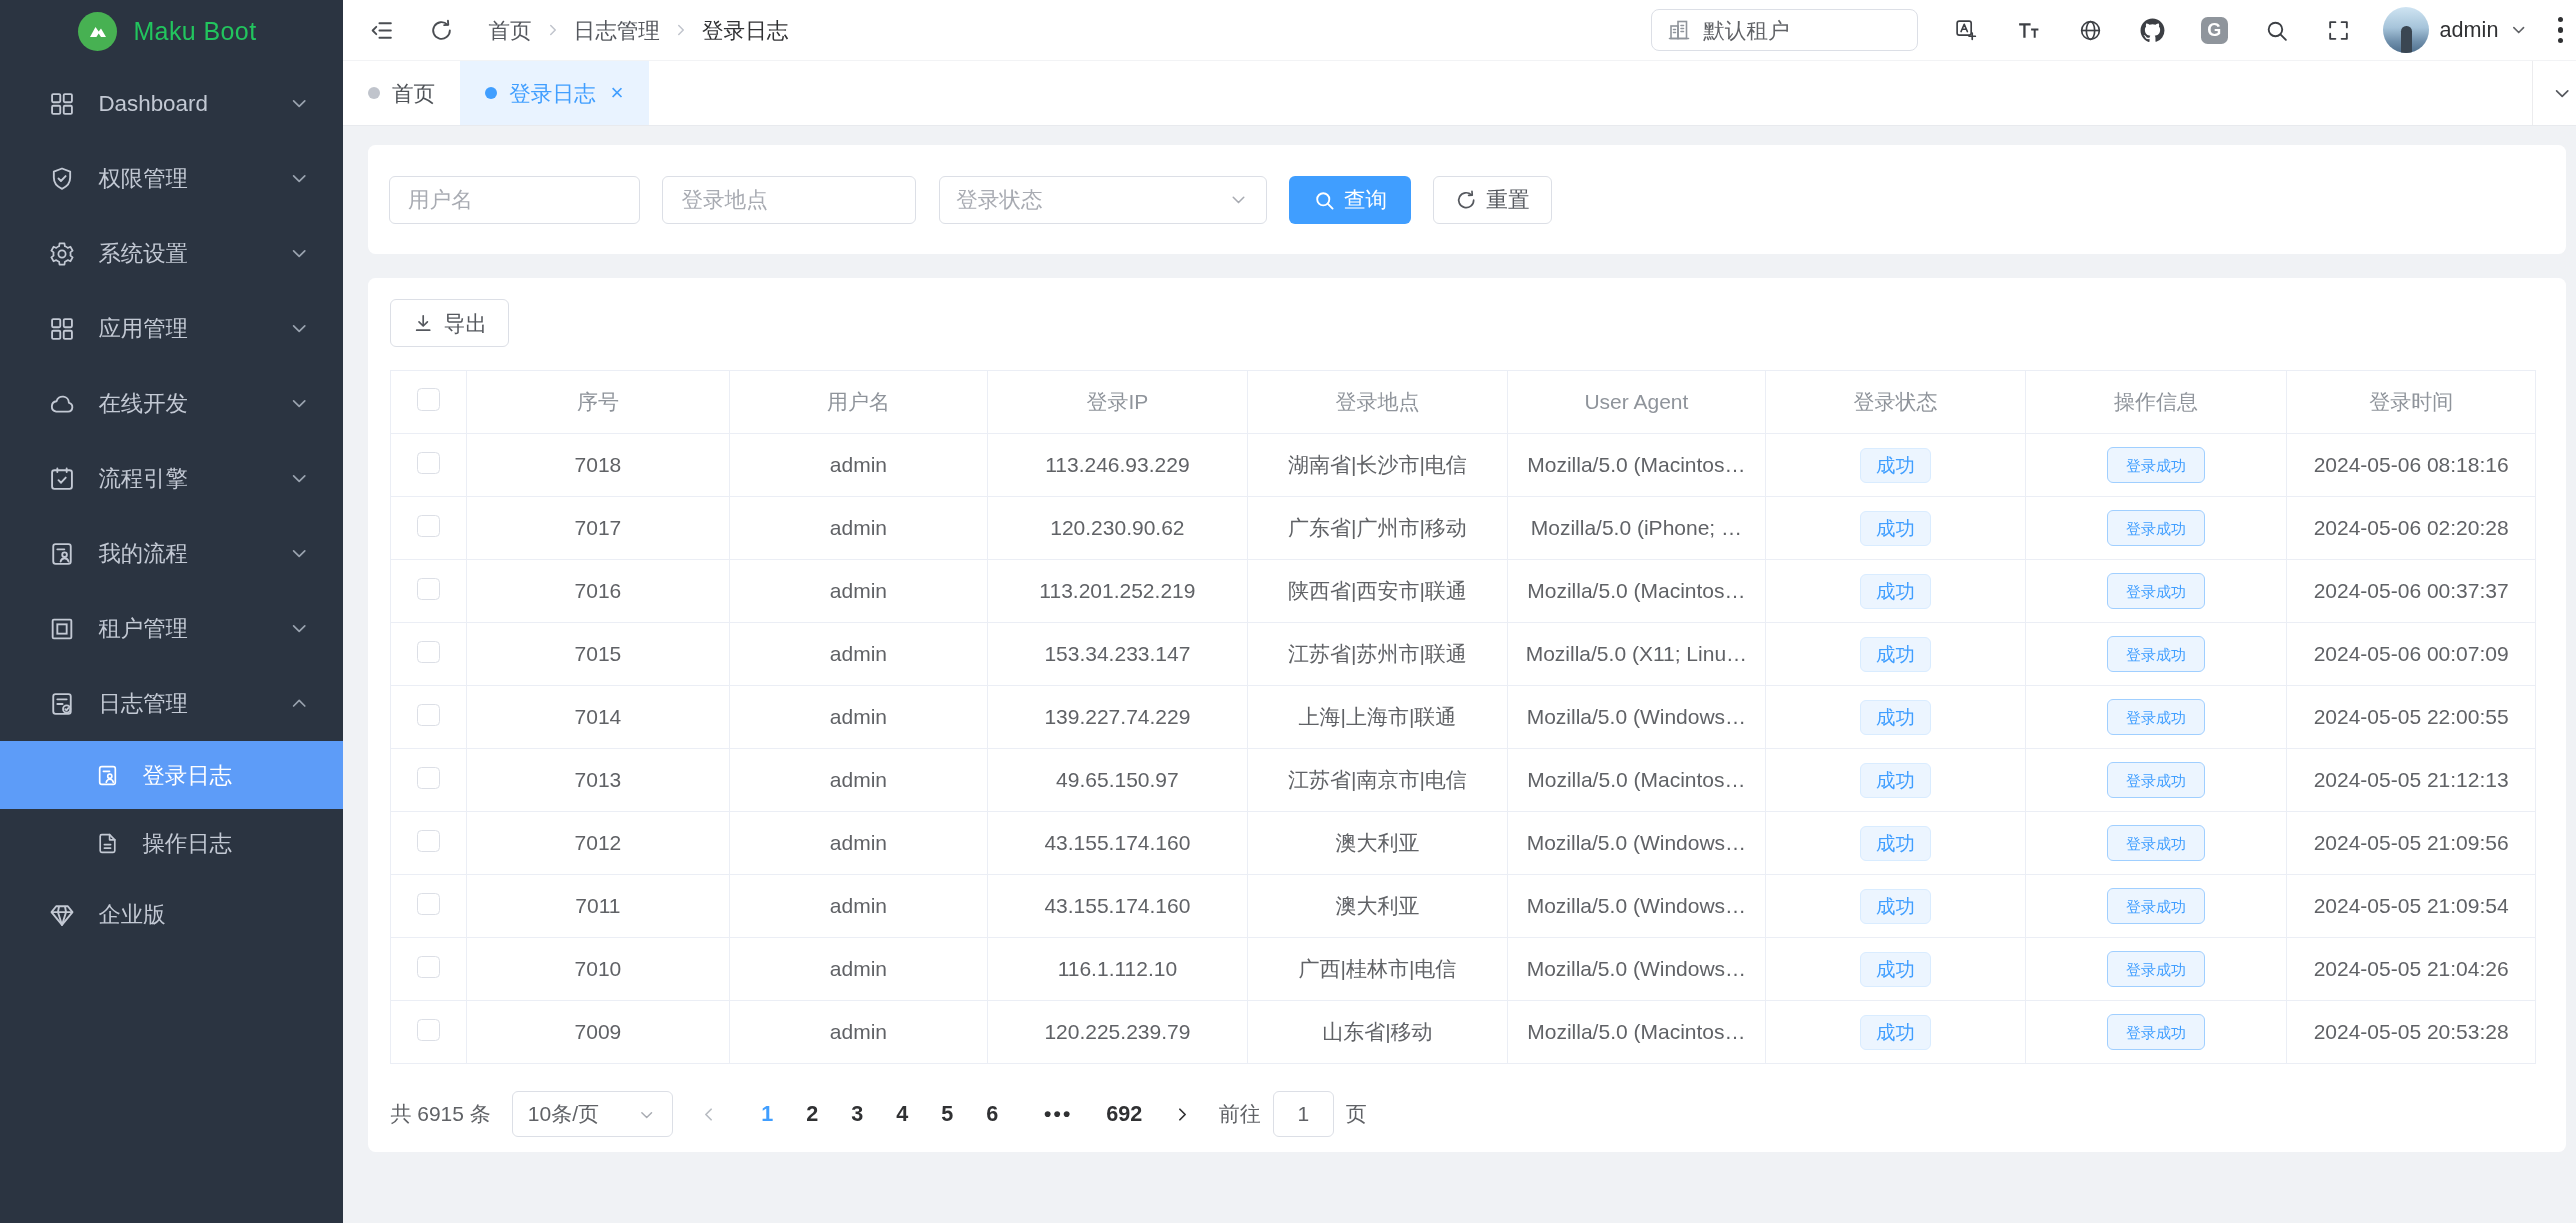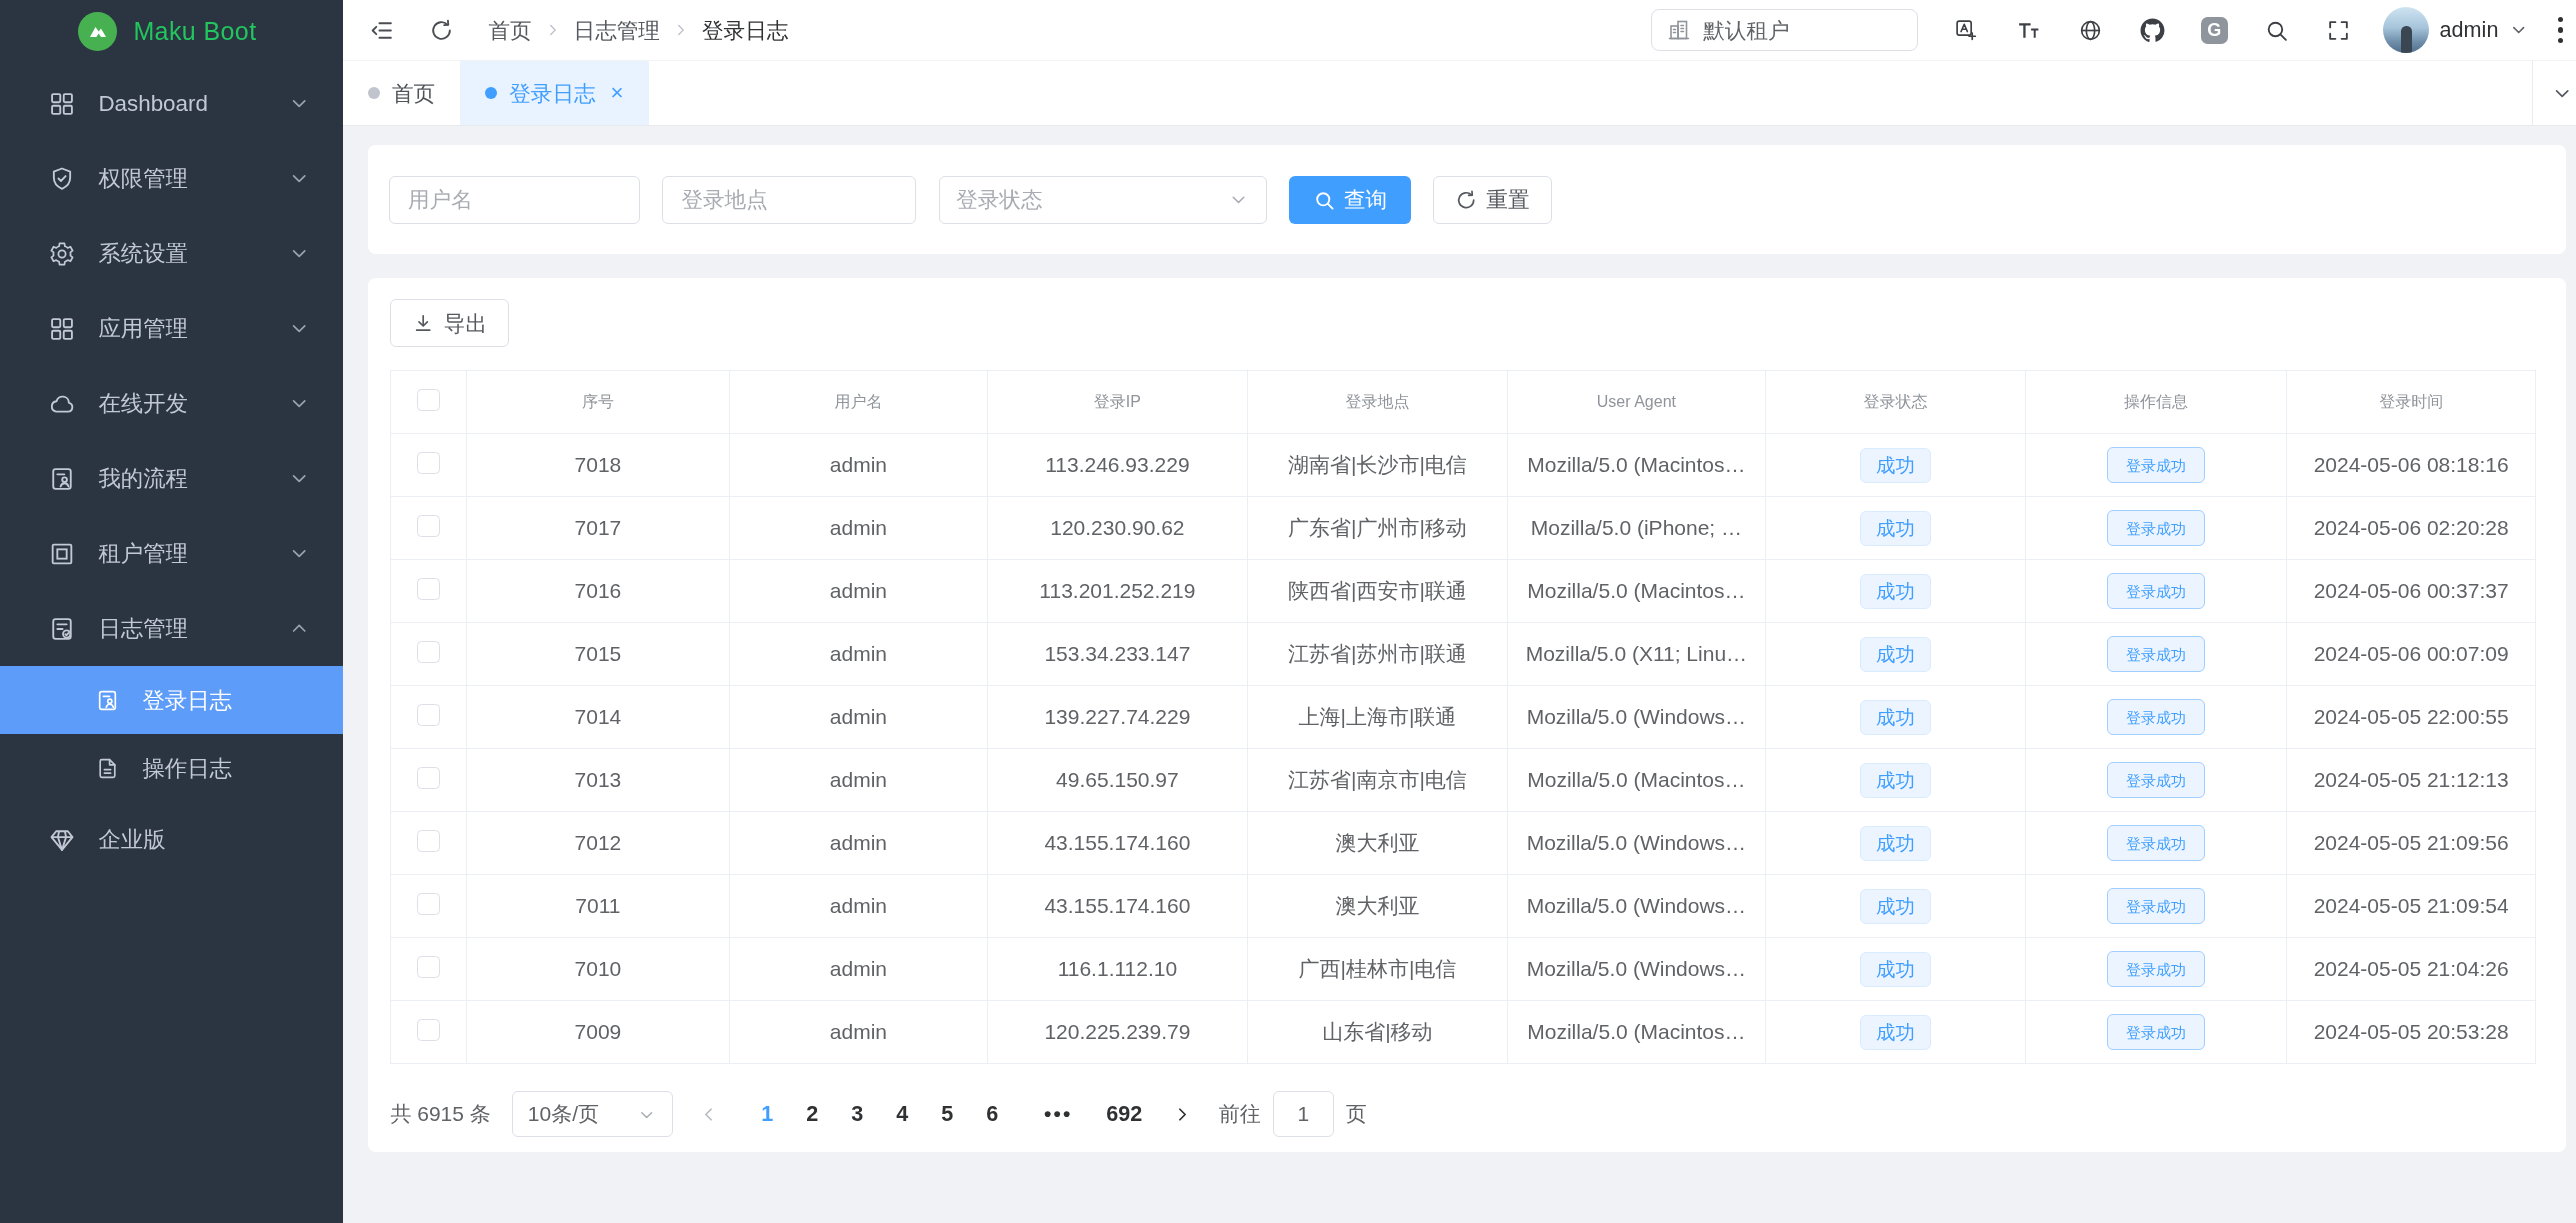--- a/index.html
+++ b/index.html
@@ -78,21 +78,21 @@
   .btn-primary { background:#409eff; color:#fff; padding:0 22.4px; }
   .btn-plain { background:#fff; border-color:#dcdfe6; color:#55585e; padding:0 21px; }
 
   .table-card { margin-top:24px; padding:21px 30px 0 22.4px; height:874px; }
 
   
   .grid-wrap { margin-top:22.4px; border:1.5px solid #ebeef5; border-bottom:none; }
   table { width:100%; border-collapse:collapse; table-layout:fixed; }
   th,td { border-right:1.5px solid #ebeef5; border-bottom:1.5px solid #ebeef5; height:63px; text-align:center; font-weight:normal; padding:0 10.4px; white-space:nowrap; overflow:hidden; }
   th:last-child, td:last-child { border-right:none; }
-  thead th { color:#8f949b; font-size:16px; font-weight:500;margin-left:28px; }
+  thead th { color:#8f949b; font-size:21px; font-weight:500;margin-left:28px; }
   tbody td { color:#606266; font-size:21px; }
   .checkbox { display:inline-block; width:22.4px; height:22.4px; border:1.5px solid #dcdfe6; border-radius:4.5px; background:#fff; cursor:pointer; }
   .tag-success { display:inline-block; padding:6.7px 15px; font-size:19.4px; color:#409eff; background:#ecf5ff; border:1.5px solid #d9ecff; border-radius:6px; line-height:1; }
   .op-badge { display:inline-block; padding:9.7px 18px; font-size:15px; color:#409eff; background:#ecf5ff; border:1.5px solid #a0cfff; border-radius:6px; line-height:1; cursor:pointer; }
 
   
   .pager { display:flex; align-items:center; justify-content:flex-start; gap:21px; margin-top:27px; color:#606266; }
   .pg-total { font-size:21px; }
   .pg-size { width:161px; height:46px; border:1.5px solid #dcdfe6; border-radius:6px; display:flex; align-items:center; justify-content:space-between; padding:0 15px; font-size:21px; color:#606266; cursor:pointer; }
   .pg-size .caret { width:19.4px; height:19.4px; color:#a8abb2; }
@@ -194,20 +194,34 @@
             </svg>
           </span>
         <span class="mi-label">在线开发</span>
         <span class="mi-caret">
             <svg viewBox="0 0 24 24" fill="none" stroke="currentColor" stroke-width="1.8" stroke-linecap="round" stroke-linejoin="round">
               <path d="M6 9.5l6 6 6-6"></path>
             </svg>
           </span>
       </div>
 
+      <div class="menu-item">
+        <span class="mi-icon">
+            <svg viewBox="0 0 24 24" fill="none" stroke="currentColor" stroke-width="1.6" stroke-linecap="round" stroke-linejoin="round">
+              <rect x="3.5" y="4.5" width="17" height="16" rx="2"></rect>
+              <path d="M8 3v3M16 3v3M9 13l2.2 2.2 4-4.4"></path>
+            </svg>
+          </span>
+        <span class="mi-label">流程引擎</span>
+        <span class="mi-caret">
+            <svg viewBox="0 0 24 24" fill="none" stroke="currentColor" stroke-width="1.8" stroke-linecap="round" stroke-linejoin="round">
+              <path d="M6 9.5l6 6 6-6"></path>
+            </svg>
+          </span>
+      </div>
 
       <div class="menu-item">
         <span class="mi-icon">
             <svg viewBox="0 0 24 24" fill="none" stroke="currentColor" stroke-width="1.6" stroke-linecap="round" stroke-linejoin="round">
               <rect x="4.5" y="3.5" width="15" height="17" rx="2"></rect>
               <path d="M8 8h6"></path>
               <circle cx="14.2" cy="12.6" r="2"></circle>
               <path d="M10.8 18.5c.5-1.9 1.9-2.9 3.4-2.9s2.9 1 3.4 2.9"></path>
             </svg>
           </span>

